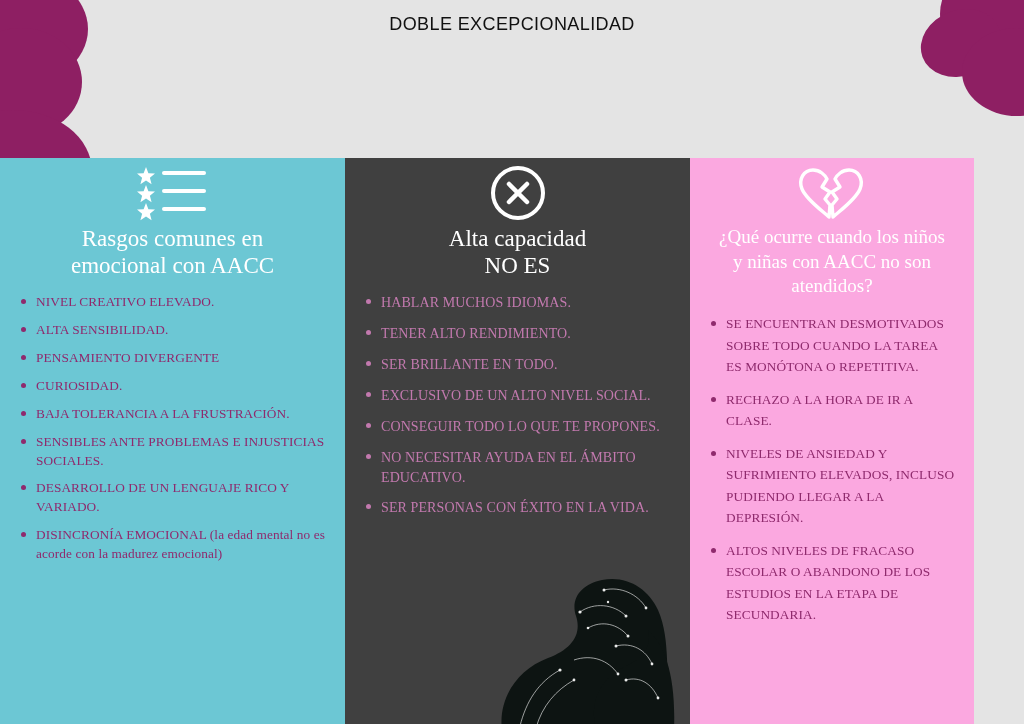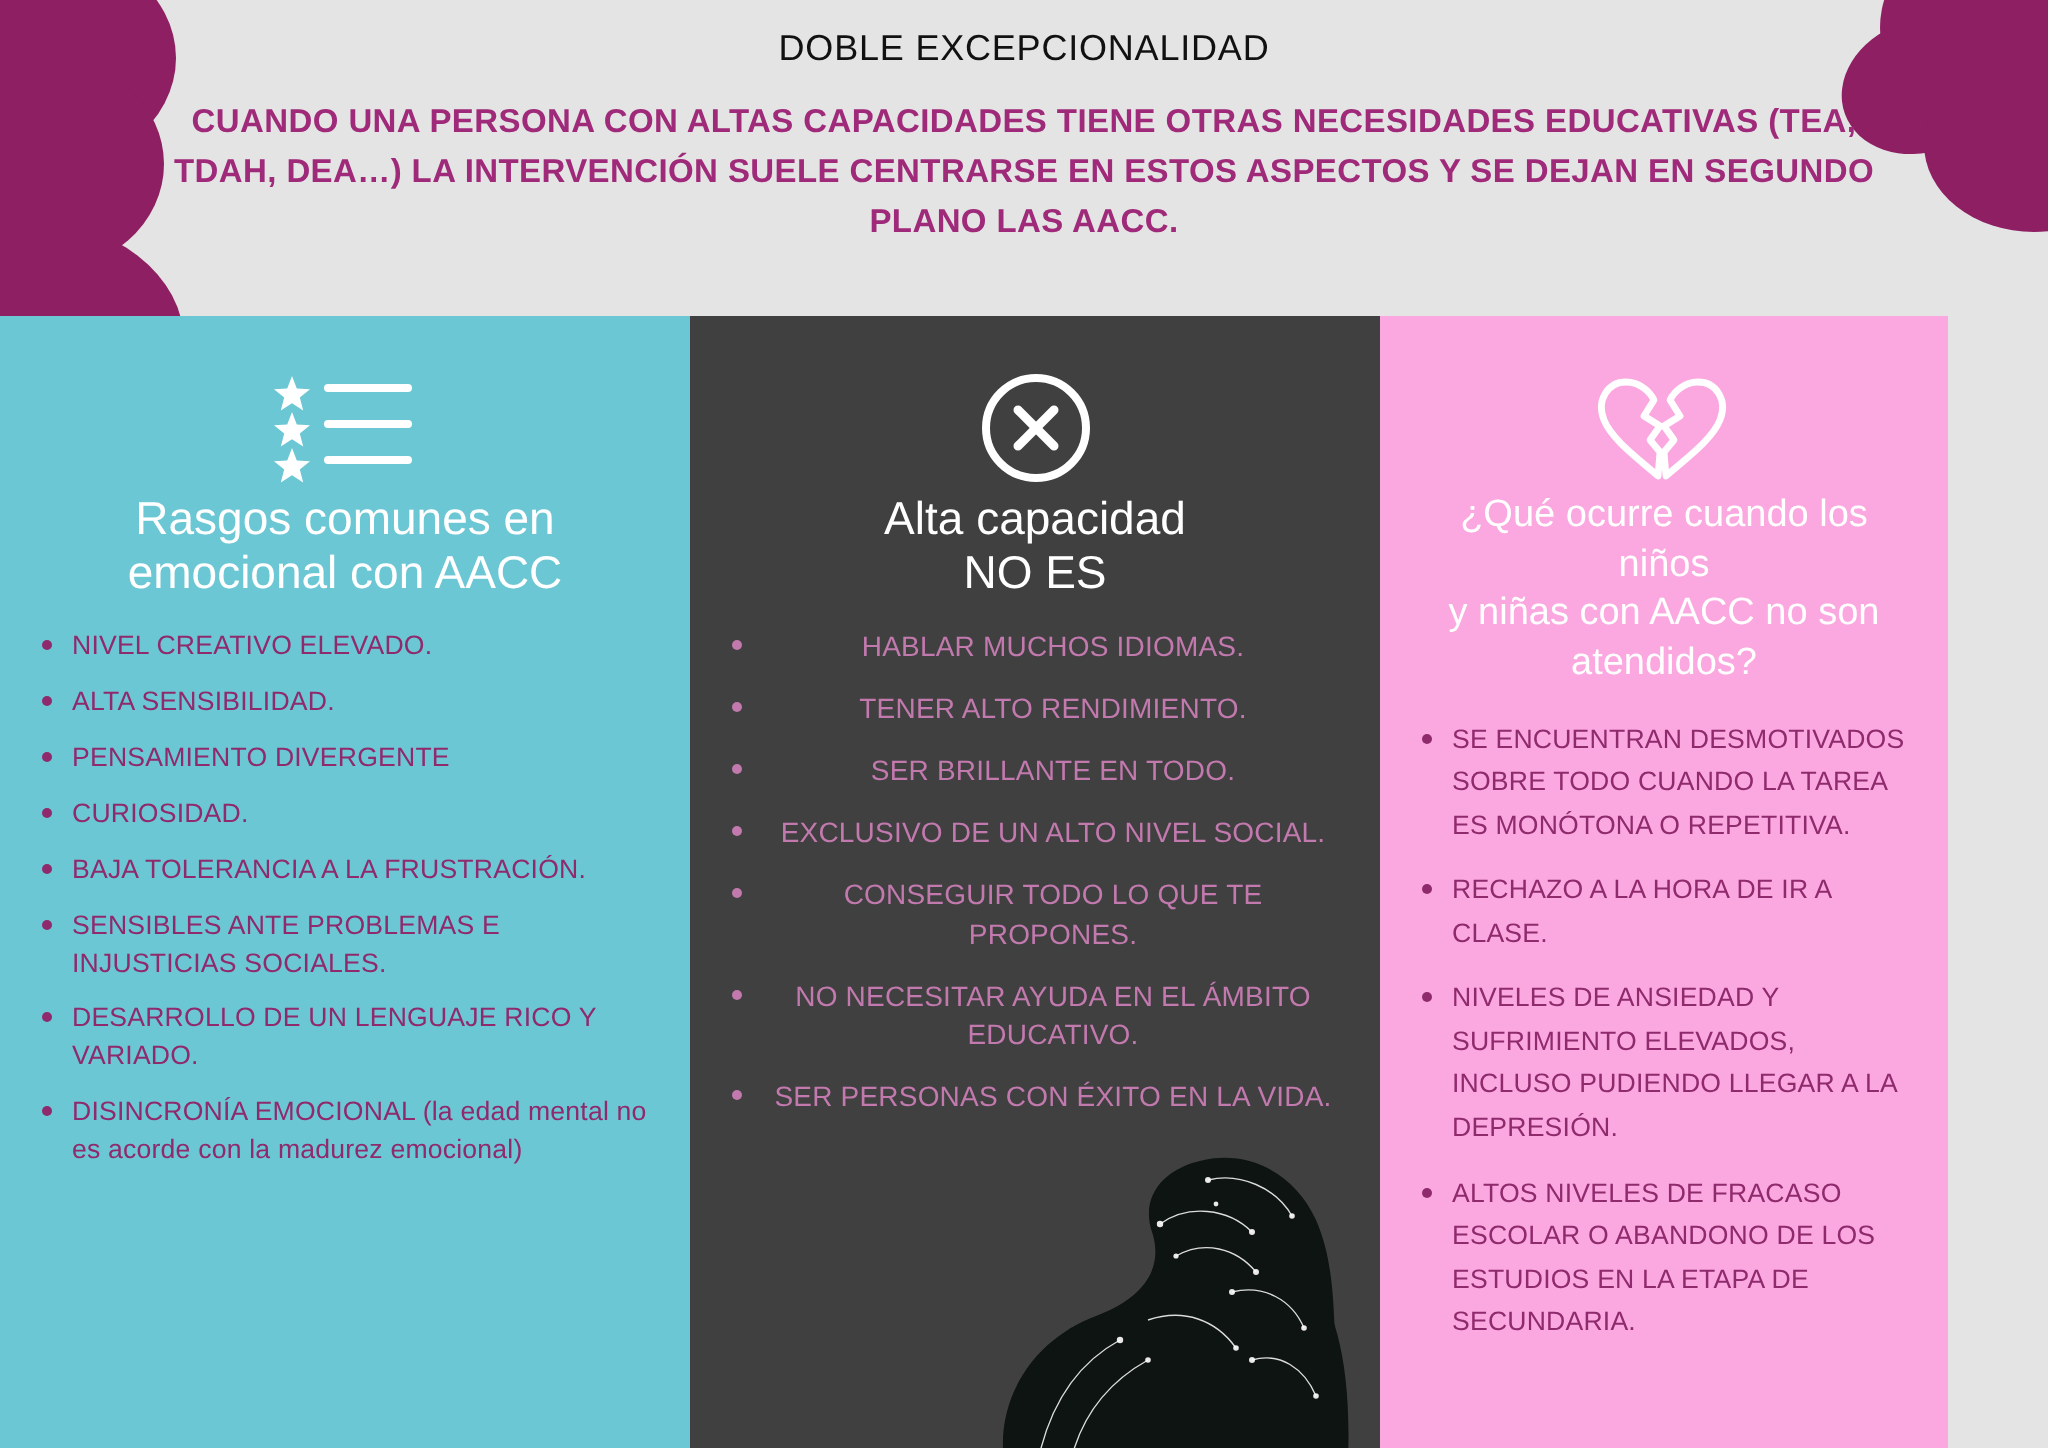--- a/index.html
+++ b/index.html
@@ -81,22 +81,23 @@
     display: flex;
   }
   .col { position: relative; overflow: hidden; }
   .col-1 { width: 345px; background: #6cc7d4; }
   .col-2 { width: 345px; background: #404040; }
   .col-3 { width: 284px; background: #fba8e0; }
 
   .col-inner {
     position: relative;
     z-index: 2;
-    padding: 26px 18px 0 18px;
+    padding: 5px 18px 0 18px;
     height: 100%;
+    font-family: Liberation Serif, serif;
   }
 
   .icon-row {
     display: flex;
     justify-content: center;
     align-items: center;
     height: 60px;
     margin-bottom: 2px;
   }
 
@@ -132,21 +133,21 @@
     content: "";
     position: absolute;
     left: 3px; top: 6px;
     width: 5px; height: 5px;
     border-radius: 50%;
   }
   
   .col-1 ul.bullets li { color: #8f2a6d; }
   .col-1 ul.bullets li::before { background: #8f2a6d; }
   
-  .col-2 ul.bullets li { color: #c279ae; font-size: 14px; margin-bottom: 11px; text-align: center; }
+  .col-2 ul.bullets li { color: #c279ae; font-size: 14px; margin-bottom: 11px; }
   .col-2 ul.bullets li::before { background: #c279ae; }
   
   .col-3 ul.bullets li { color: #8f2a6d; font-size: 13.3px; line-height: 1.62; margin-bottom: 11px; }
   .col-3 ul.bullets li::before { background: #8f2a6d; top: 8px; }
 
   .lowercase-tail { text-transform: none; }
 
   
   .list-star-icon { display: block; }
   .circle-x-icon { display: block; }
@@ -170,21 +171,20 @@
 
   <div class="blob blob-left-a"></div>
   <div class="blob blob-left-b"></div>
   <div class="blob blob-left-c"></div>
   <div class="blob blob-right-a"></div>
   <div class="blob blob-right-b"></div>
   <div class="blob blob-right-c"></div>
 
   <div class="header">
     <h1 class="header-title">DOBLE EXCEPCIONALIDAD</h1>
-    <p class="header-sub">CUANDO UNA PERSONA CON ALTAS CAPACIDADES TIENE OTRAS NECESIDADES EDUCATIVAS (TEA, TDAH, DEA…) LA INTERVENCIÓN SUELE CENTRARSE EN ESTOS ASPECTOS Y SE DEJAN EN SEGUNDO PLANO LAS AACC.</p>
   </div>
 
   <div class="columns">
 
     <div class="col col-1">
       <div class="col-inner">
         <div class="icon-row">
           <svg class="list-star-icon" width="74" height="56" viewBox="0 0 74 56">
             <g fill="#ffffff">
               <polygon points="10,2 12.4,8.2 19,8.6 13.9,12.8 15.6,19.2 10,15.6 4.4,19.2 6.1,12.8 1,8.6 7.6,8.2"></polygon>

